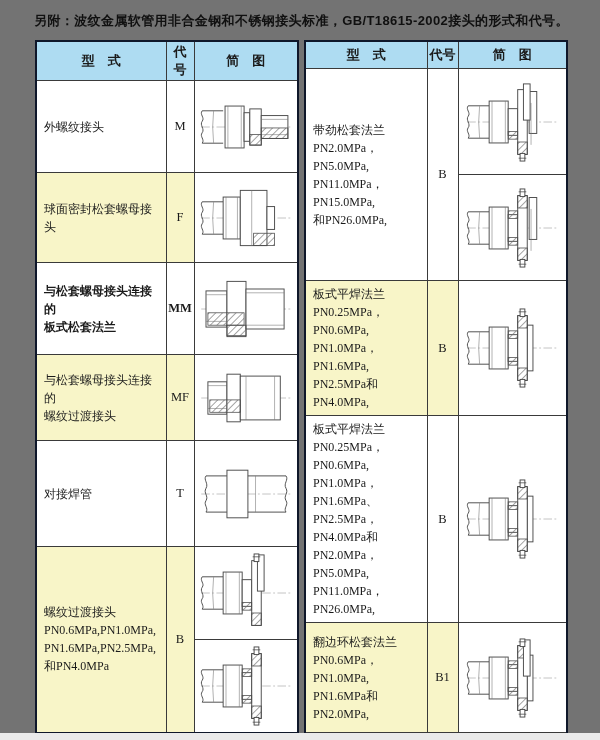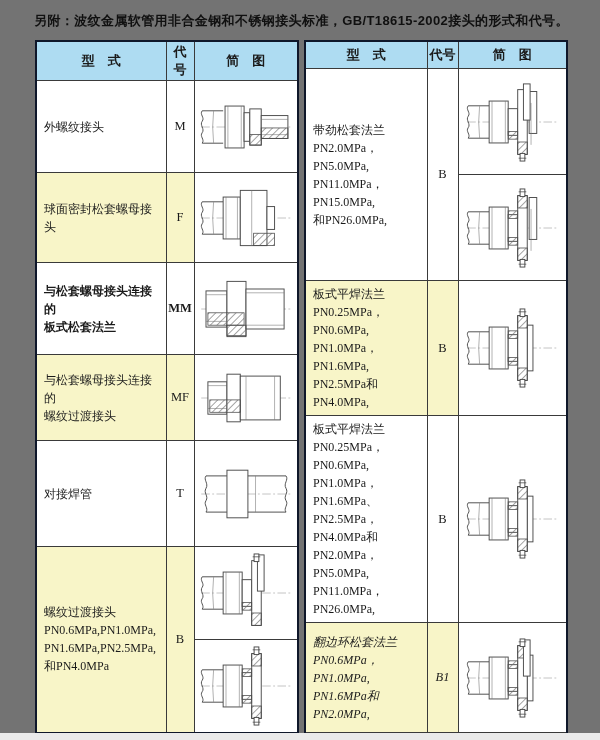--- a/index.html
+++ b/index.html
@@ -366,21 +366,21 @@
                 <rect x="46" y="24" width="10" height="8" fill="url(#hatch)" stroke="#4a4a4a" stroke-width="0.8"></rect>
                 <rect x="56" y="63" width="10" height="13" fill="url(#hatch)" stroke="#4a4a4a" stroke-width="0.8"></rect>
                 <rect x="46" y="52" width="10" height="8" fill="url(#hatch)" stroke="#4a4a4a" stroke-width="0.8"></rect>
                 <rect x="58.5" y="1" width="5" height="8" fill="#fff" stroke="#4a4a4a" stroke-width="1"></rect>
                 <line x1="57" y1="4" x2="65" y2="4" stroke="#4a4a4a" stroke-width="0.8"></line>
                 <rect x="58.5" y="75" width="5" height="8" fill="#fff" stroke="#4a4a4a" stroke-width="1"></rect>
                 <line x1="57" y1="80" x2="65" y2="80" stroke="#4a4a4a" stroke-width="0.8"></line>
               </svg>
             </td>
           </tr>
-          <tr style="height: 110px; font-style: italic;">
+          <tr style="height: 110px;">
             <td class="type-cell hl" rowspan="1">
               <div class="tline">翻边环松套法兰</div>
               <div class="tline">PN0.6MPa，PN1.0MPa,</div>
               <div class="tline">PN1.6MPa和PN2.0MPa,</div>
             </td>
             <td class="code-cell hl" rowspan="1">B1</td>
             <td class="diagram-cell">
               <svg class="diagram" width="100" height="80" viewBox="0 0 100 84">
                 <path d="M3 42 H97" stroke="#999" stroke-width="0.6" stroke-dasharray="9 2.5 2 2.5" fill="none"></path>
                 <path d="M4 25 H26 M4 59 H26" stroke="#4a4a4a" stroke-width="1" fill="none"></path>

